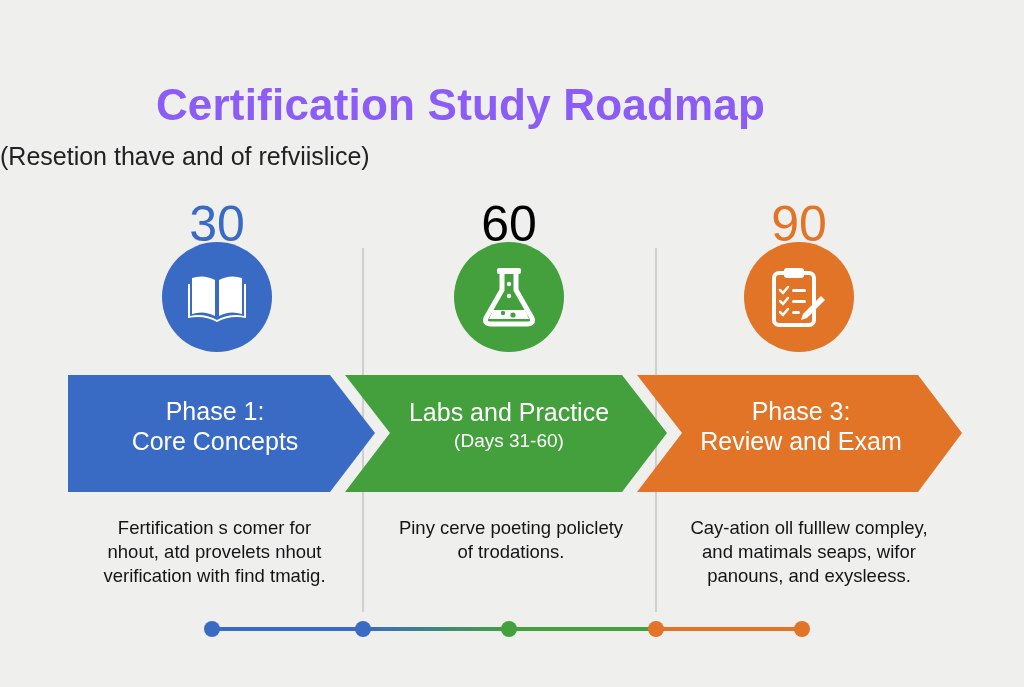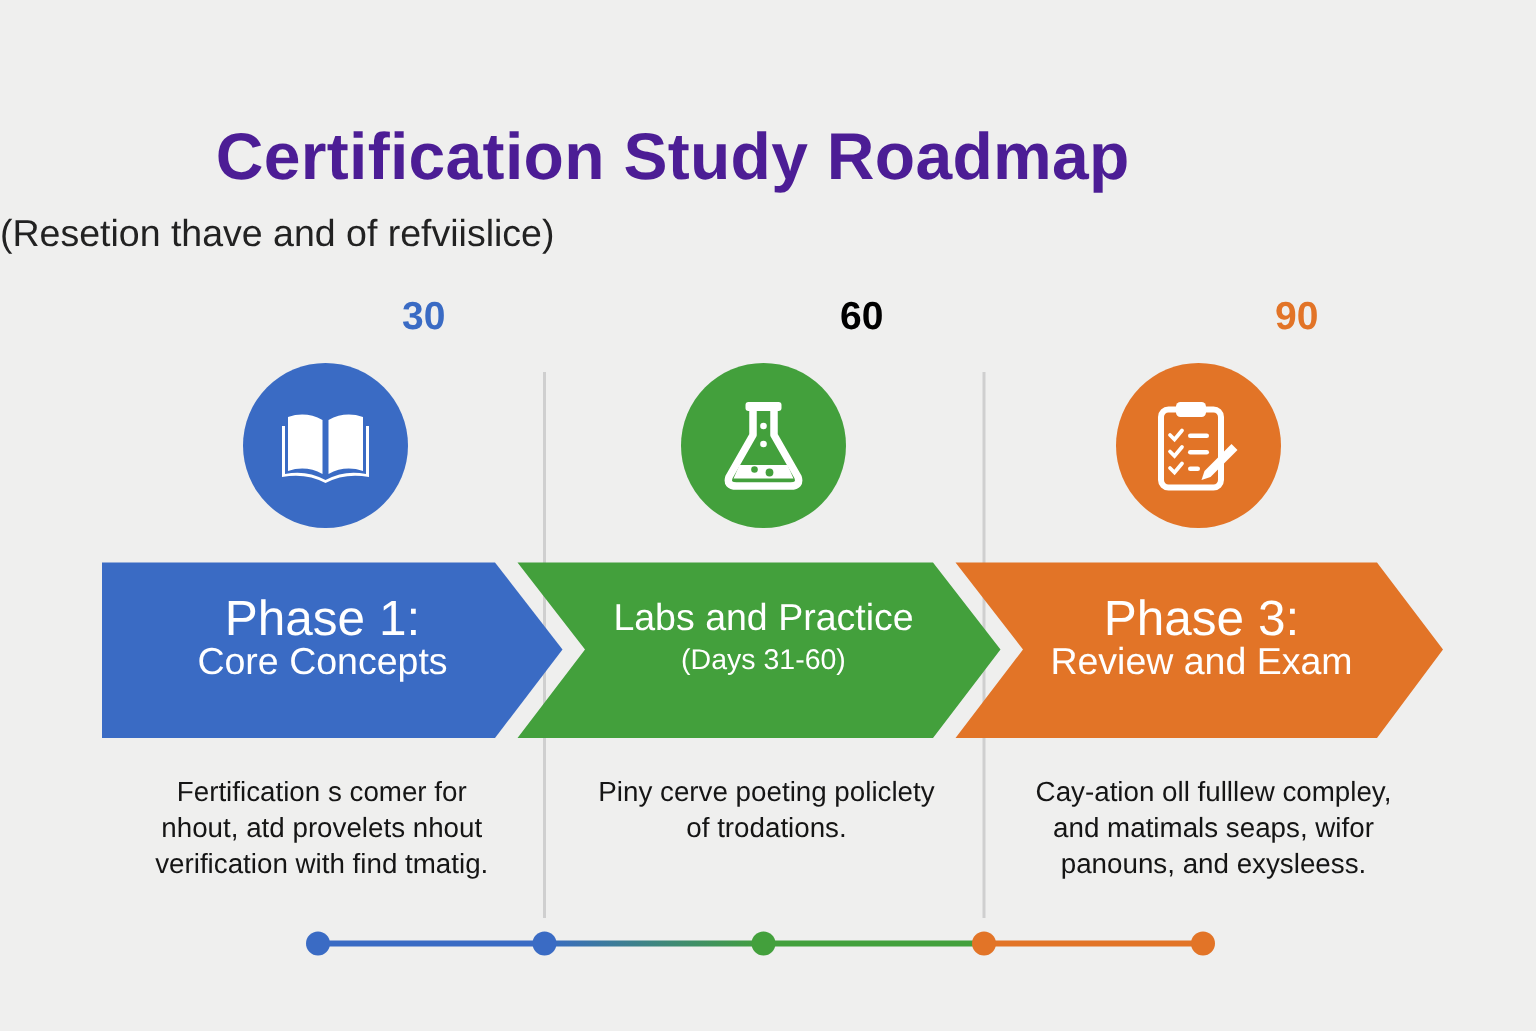--- a/index.html
+++ b/index.html
@@ -3,43 +3,43 @@
 <meta charset="utf-8">
 <style>
   html, body { margin:0; padding:0; }
   body {
     width:1024px; height:687px; overflow:hidden; position:relative;
     background:#efefee;
     font-family:"Liberation Sans", sans-serif;
     color:#111;
   }
   .title {
-    position:absolute; left:1px; width:895px; top:80px; text-align:center;
-    font-size:44px; font-weight:bold; letter-spacing:0.2px; color:#4c1d95;
+    position:absolute; left:13px; width:895px; top:80px; text-align:center;
+    font-size:44px; font-weight:bold; letter-spacing:0.2px; color:#8b5cf6;
   }
   .subtitle {
     position:absolute; left:0; width:1024px; top:142px; text-align:left;
     font-size:25px; color:#222;
   }
   .day-num {
-    position:absolute; width:160px; text-align:right; top:195px;
-    font-size:26px; font-weight:bold;
+    position:absolute; width:160px; text-align:center; top:195px;
+    font-size:50px; font-weight:normal;
   }
   .circle {
     position:absolute; width:110px; height:110px; border-radius:50%;
     top:242px; display:flex; align-items:center; justify-content:center;
   }
   .divider {
     position:absolute; width:2px; background:#cfcfcf; top:248px; height:364px;
   }
   .arrows { position:absolute; left:0; top:0; width:1024px; height:687px; pointer-events:none; }
   .arrow-label {
     position:absolute; text-align:center; color:#fff; top:397px;
   }
-  .arrow-label .ph { font-size:33px; line-height:29px; display:block; }
+  .arrow-label .ph { font-size:25px; line-height:29px; display:block; }
   .arrow-label .nm { font-size:25px; line-height:31px; display:block; }
   .arrow-label .dy { font-size:19px; line-height:26px; display:block; }
   .desc {
     position:absolute; text-align:center; top:516px; font-size:18.5px; line-height:24px; color:#151515;
   }
   .timeline { position:absolute; left:0; top:0; width:1024px; height:687px; }
 </style>
 </head>
 <body>
 

